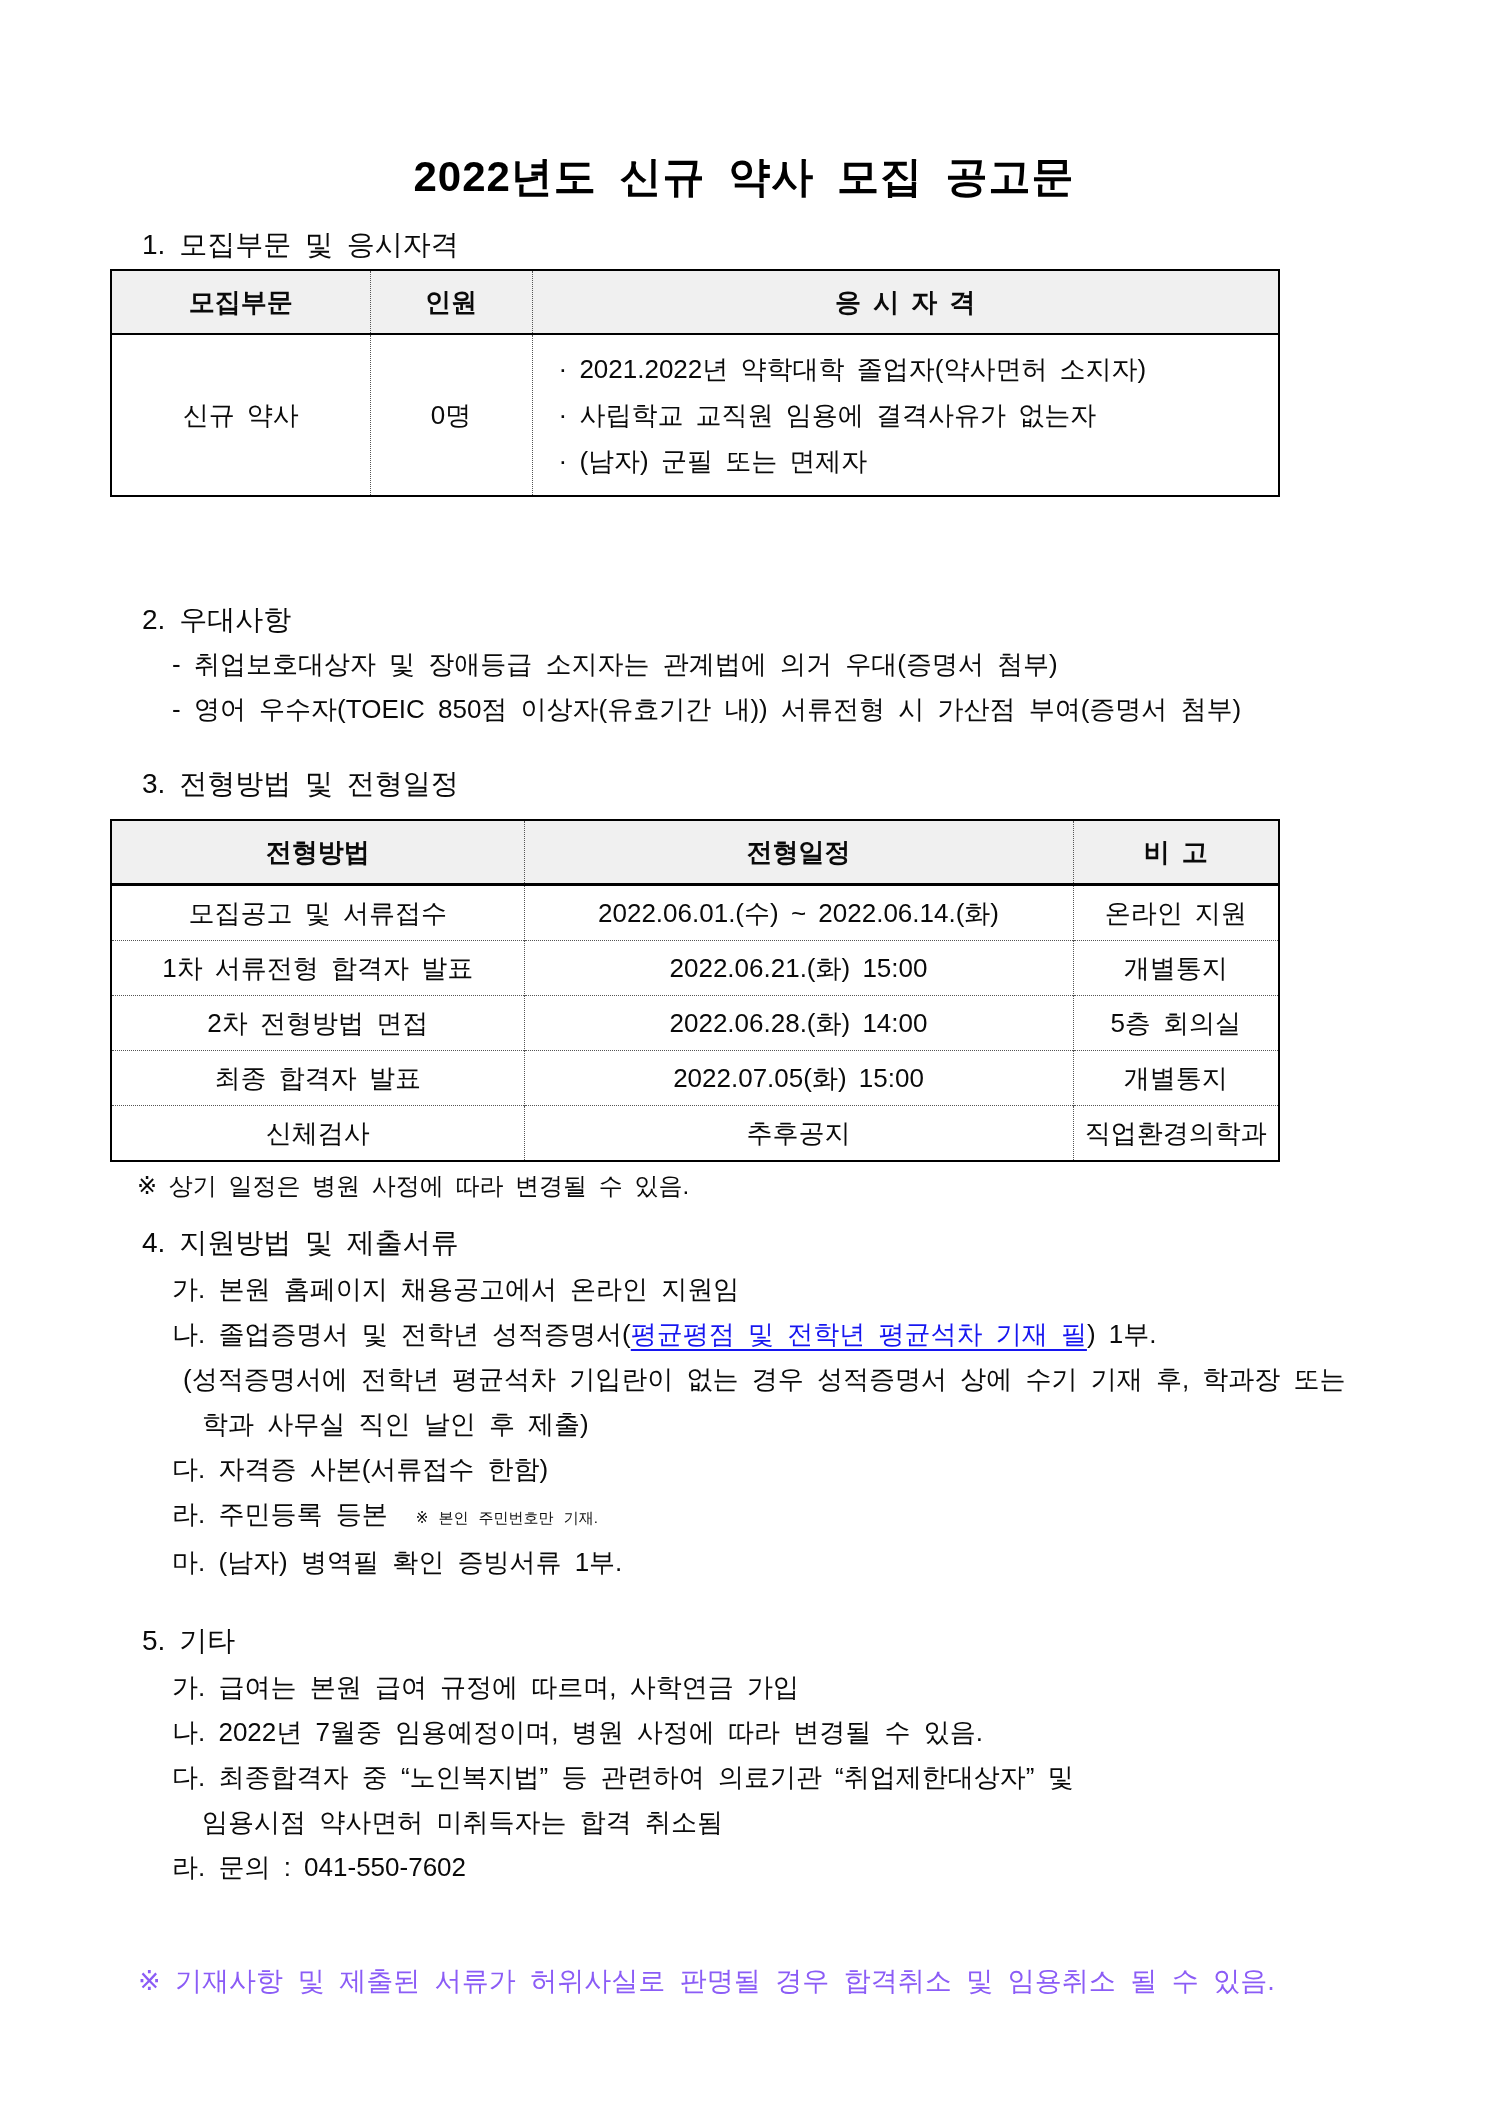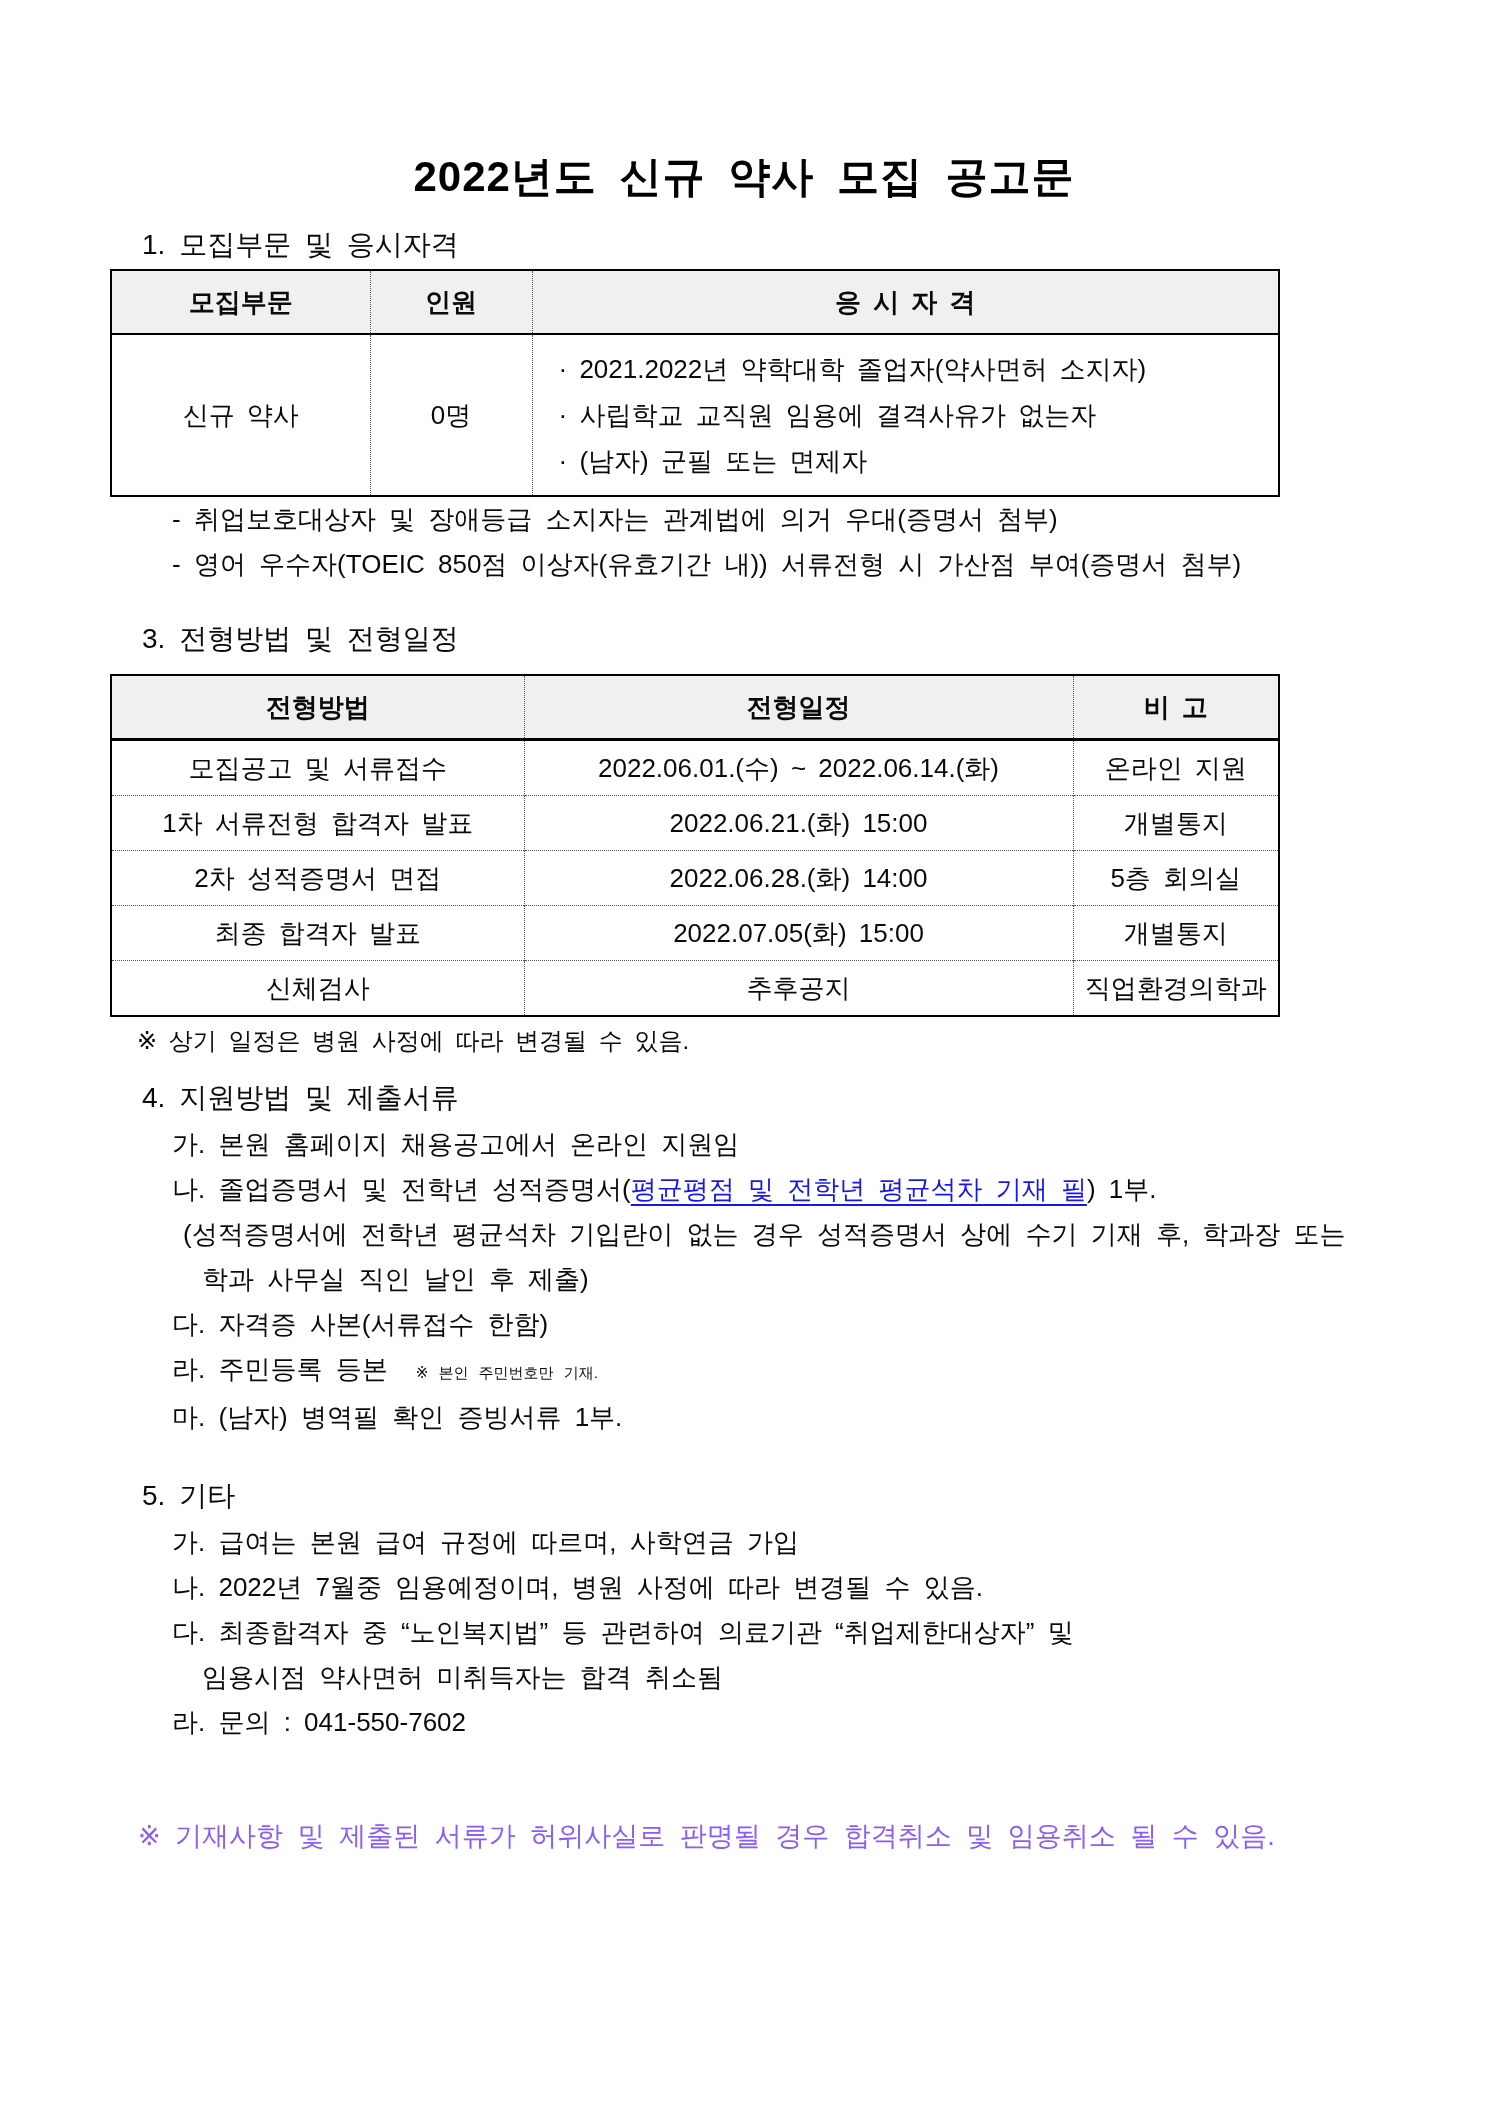--- a/index.html
+++ b/index.html
@@ -134,20 +134,21 @@
         <td>0명</td>
         <td class="quals">
           <div>· 2021.2022년 약학대학 졸업자(약사면허 소지자)</div>
           <div>· 사립학교 교직원 임용에 결격사유가 없는자</div>
           <div>· (남자) 군필 또는 면제자</div>
         </td>
       </tr>
     </tbody>
   </table>
 
+  <div class="sec-heading" id="sec2-heading">2. 우대사항</div>
   <div class="item-list" id="sec2-list">
     <div class="item">- 취업보호대상자 및 장애등급 소지자는 관계법에 의거 우대(증명서 첨부)</div>
     <div class="item">- 영어 우수자(TOEIC 850점 이상자(유효기간 내)) 서류전형 시 가산점 부여(증명서 첨부)</div>
   </div>
 
   <div class="sec-heading" id="sec3-heading">3. 전형방법 및 전형일정</div>
 
   <table class="doc-table" id="schedule-table">
     <colgroup>
         <col style="width:413px">
@@ -166,21 +167,21 @@
         <td>모집공고 및 서류접수</td>
         <td>2022.06.01.(수) ~ 2022.06.14.(화)</td>
         <td>온라인 지원</td>
       </tr>
       <tr>
         <td>1차 서류전형 합격자 발표</td>
         <td>2022.06.21.(화) 15:00</td>
         <td>개별통지</td>
       </tr>
       <tr>
-        <td>2차 성적증명서 면접</td>
+        <td>2차 전형방법 면접</td>
         <td>2022.06.28.(화) 14:00</td>
         <td>5층 회의실</td>
       </tr>
       <tr>
         <td>최종 합격자 발표</td>
         <td>2022.07.05(화) 15:00</td>
         <td>개별통지</td>
       </tr>
       <tr>
         <td>신체검사</td>

